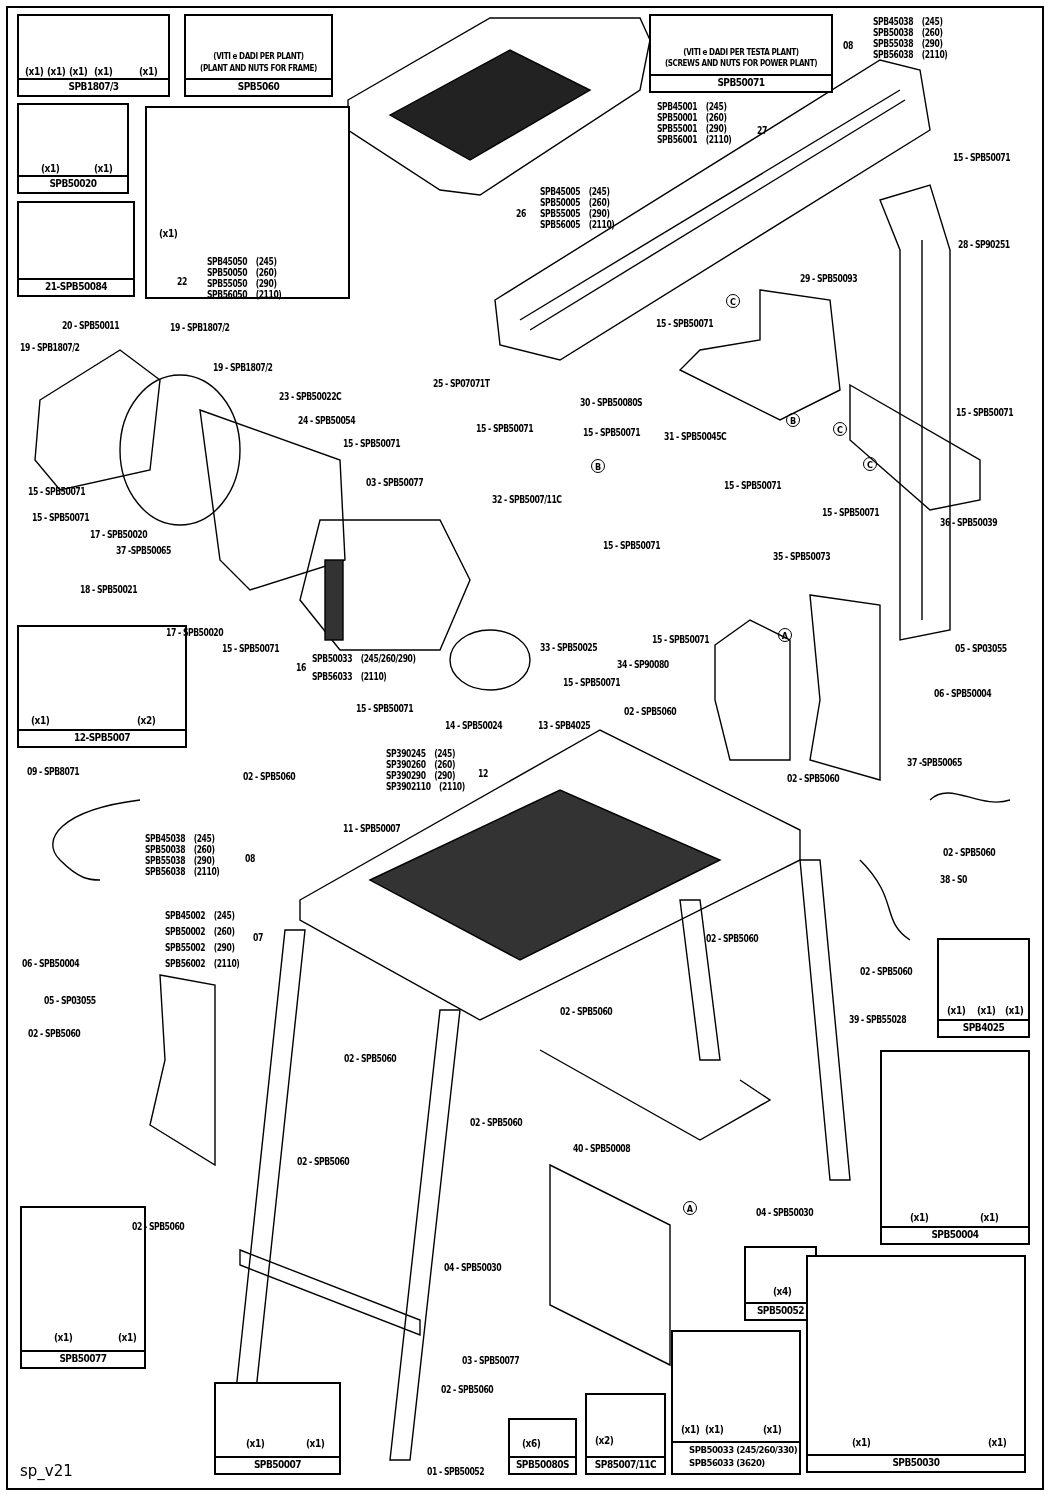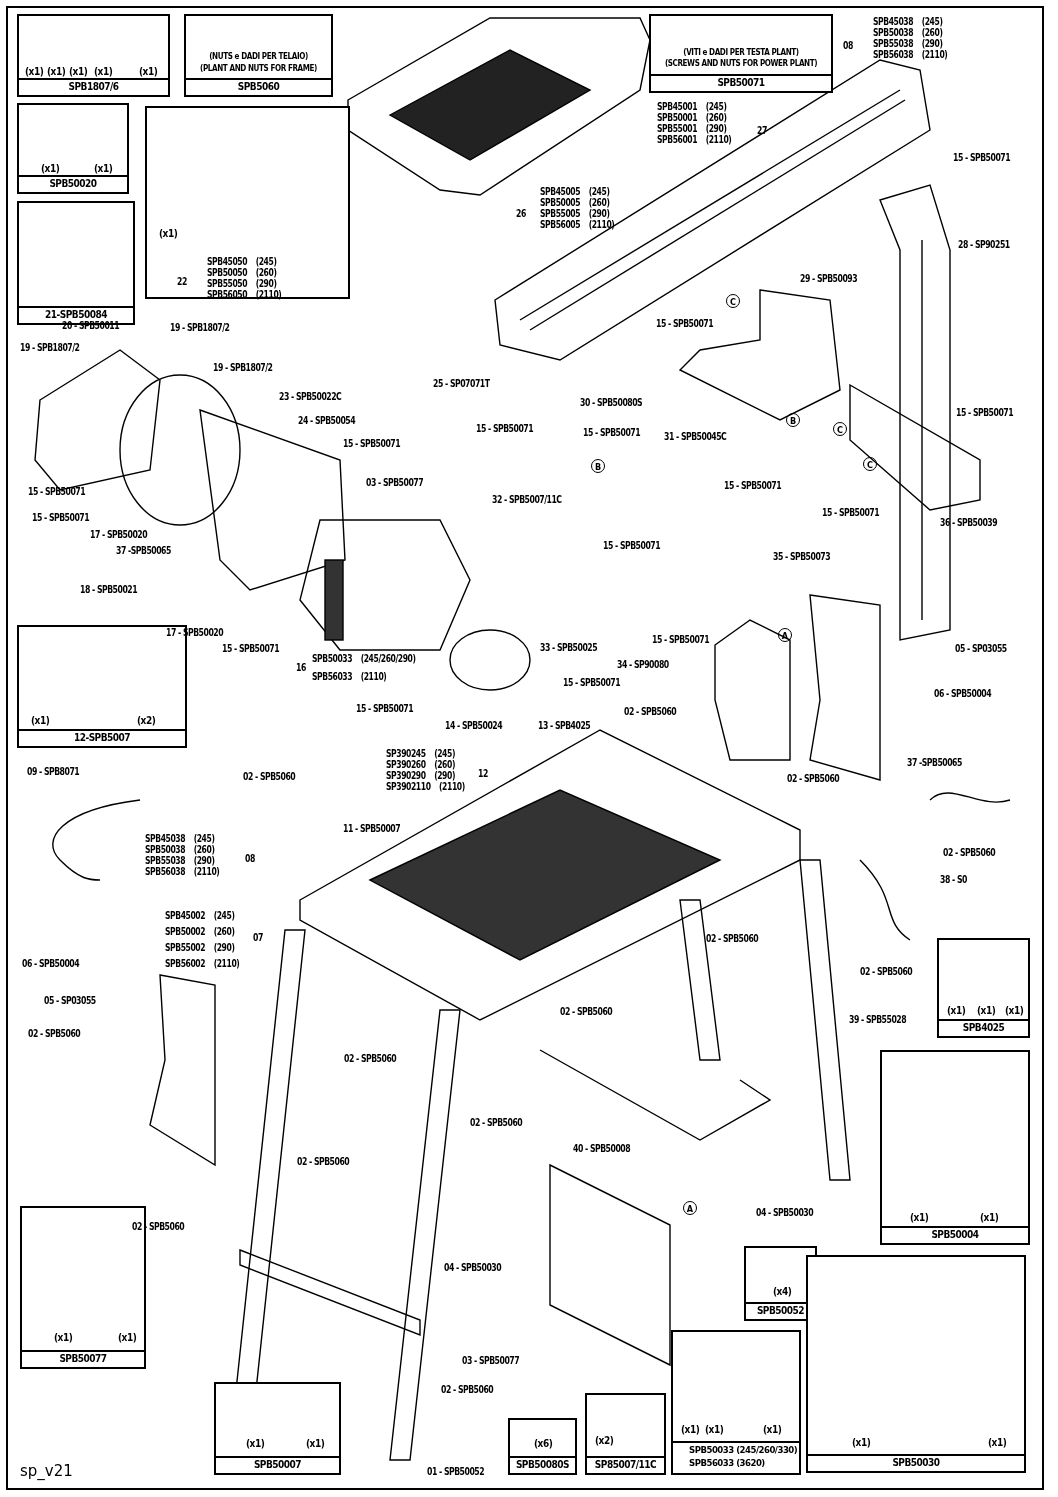--- a/index.html
+++ b/index.html
@@ -70,42 +70,42 @@
     <path d="M930,800 C950,780 980,810 1010,800"></path>
   </g>
 </svg>
 
 <div class="box" style="left:17px;top:14px;width:153px;height:83px;">
   <span class="qty" style="left:6px;top:50px">(x1)</span>
   <span class="qty" style="left:28px;top:50px">(x1)</span>
   <span class="qty" style="left:50px;top:50px">(x1)</span>
   <span class="qty" style="left:75px;top:50px">(x1)</span>
   <span class="qty" style="left:120px;top:50px">(x1)</span>
-  <div class="cap">SPB1807/6</div>
+  <div class="cap">SPB1807/3</div>
 </div>
 
 <div class="box" style="left:184px;top:14px;width:149px;height:83px;">
-  <div class="note" style="top:36px">(NUTS e DADI PER TELAIO)</div>
+  <div class="note" style="top:36px">(VITI e DADI PER PLANT)</div>
   <div class="note" style="top:48px">(PLANT AND NUTS FOR FRAME)</div>
   <div class="cap">SPB5060</div>
 </div>
 
 <div class="box" style="left:649px;top:14px;width:184px;height:79px;">
   <div class="note" style="top:32px">(VITI e DADI PER TESTA PLANT)</div>
   <div class="note" style="top:43px">(SCREWS AND NUTS FOR POWER PLANT)</div>
   <div class="cap">SPB50071</div>
 </div>
 
 <div class="box" style="left:17px;top:103px;width:112px;height:91px;">
   <span class="qty" style="left:22px;top:58px">(x1)</span>
   <span class="qty" style="left:75px;top:58px">(x1)</span>
   <div class="cap">SPB50020</div>
 </div>
 
-<div class="box" style="left:17px;top:201px;width:118px;height:124px;">
+<div class="box" style="left:17px;top:201px;width:118px;height:96px;">
   <div class="cap">21-SPB50084</div>
 </div>
 
 <div class="box" style="left:145px;top:106px;width:205px;height:193px;">
   <span class="qty" style="left:12px;top:120px">(x1)</span>
   <div style="position:absolute;left:30px;top:148px;">
     <span class="lbl" style="left:0;top:20px">22</span>
     <div class="stack" style="left:30px;top:0">
       <div>
           <span>SPB45050</span>
@@ -163,21 +163,21 @@
   <div class="cap">SPB50077</div>
 </div>
 
 <div class="box" style="left:214px;top:1382px;width:127px;height:93px;">
   <span class="qty" style="left:30px;top:54px">(x1)</span>
   <span class="qty" style="left:90px;top:54px">(x1)</span>
   <div class="cap">SPB50007</div>
 </div>
 
 <div class="box" style="left:508px;top:1418px;width:69px;height:57px;">
-  <span class="qty" style="left:24px;top:18px">(x6)</span>
+  <span class="qty" style="left:12px;top:18px">(x6)</span>
   <div class="cap">SPB50080S</div>
 </div>
 
 <div class="box" style="left:585px;top:1393px;width:81px;height:82px;">
   <span class="qty" style="left:8px;top:40px">(x2)</span>
   <div class="cap">SP85007/11C</div>
 </div>
 
 <div class="box" style="left:671px;top:1330px;width:130px;height:145px;">
   <span class="qty" style="left:8px;top:92px">(x1)</span>

